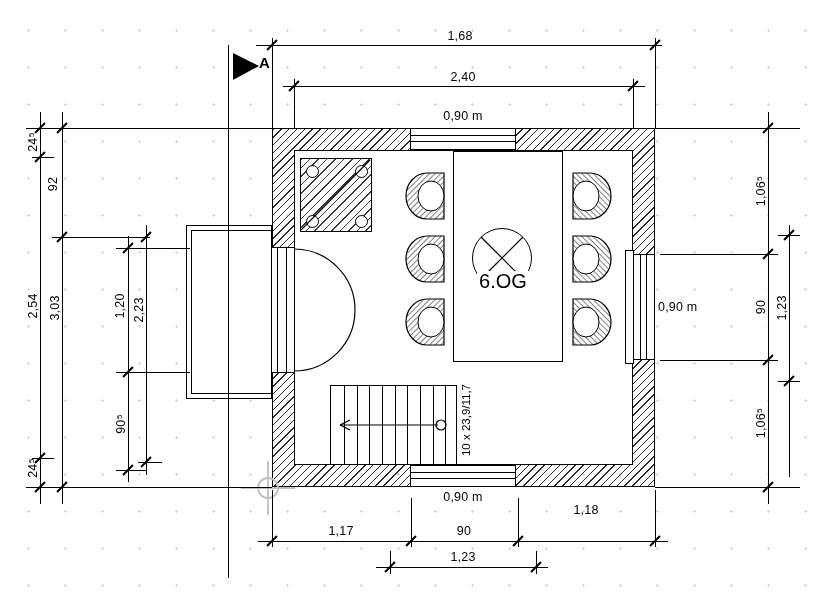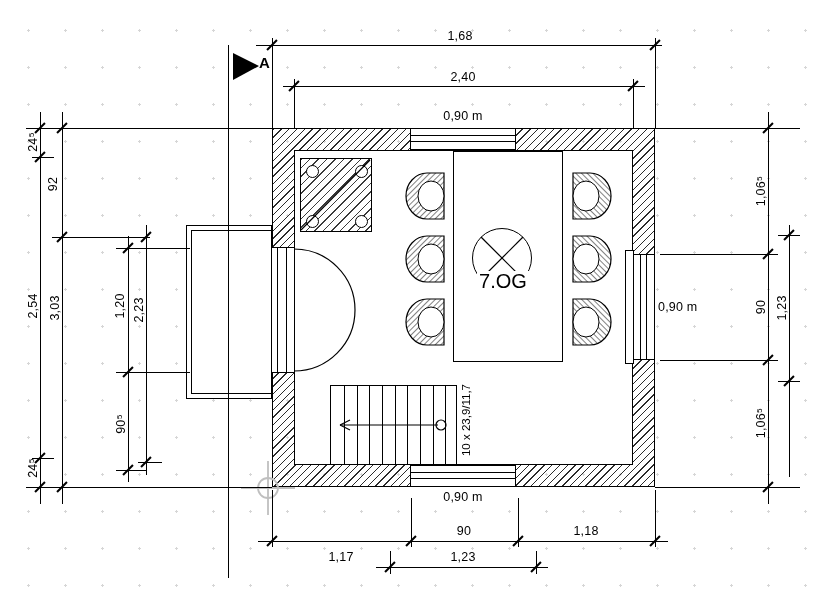--- a/index.html
+++ b/index.html
@@ -209,22 +209,22 @@
   <div class="dim r" style="left:111px;top:302px;">2,23</div>
   <div class="dim r" style="left:93px;top:416px;">90⁵</div>
   <div class="dim r" style="left:5px;top:460px;">24⁵</div>
 
   <div class="dim r" style="left:733px;top:183px;">1,06⁵</div>
   <div class="dim r" style="left:733px;top:299px;">90</div>
   <div class="dim r" style="left:754px;top:300px;">1,23</div>
   <div class="dim r" style="left:733px;top:415px;">1,06⁵</div>
   <div class="dim" style="left:658px;top:299px;text-align:left;">0,90 m</div>
 
-  <div class="dim" style="left:313px;top:549px;">1,17</div>
+  <div class="dim" style="left:313px;top:523px;">1,17</div>
   <div class="dim" style="left:436px;top:523px;">90</div>
-  <div class="dim" style="left:558px;top:523px;">1,18</div>
+  <div class="dim" style="left:558px;top:502px;">1,18</div>
   <div class="dim" style="left:435px;top:549px;">1,23</div>
   <div class="dim" style="left:435px;top:489px;">0,90 m</div>
 
   <div id="stairlabel" style="left:418px;top:414px;">10 x 23,9/11,7</div>
-  <div id="roomlabel" style="left:477px;top:271px;width:52px;">7.OG</div>
+  <div id="roomlabel" style="left:477px;top:271px;width:52px;">6.OG</div>
 
 </div>
 
 </body></html>

